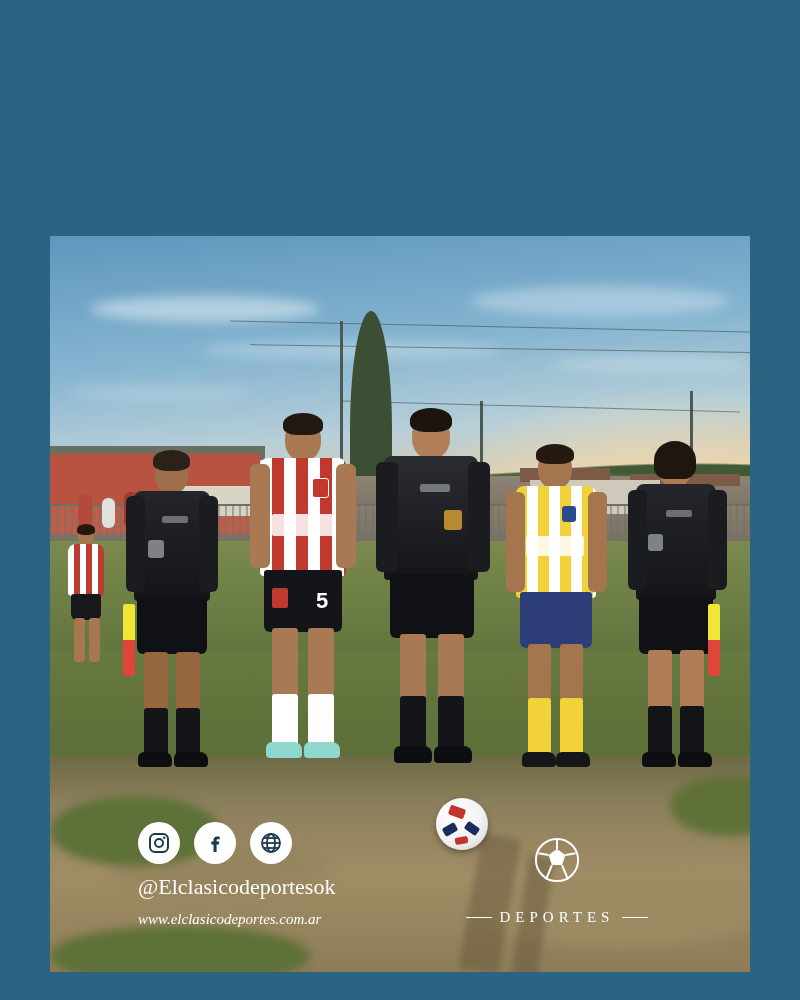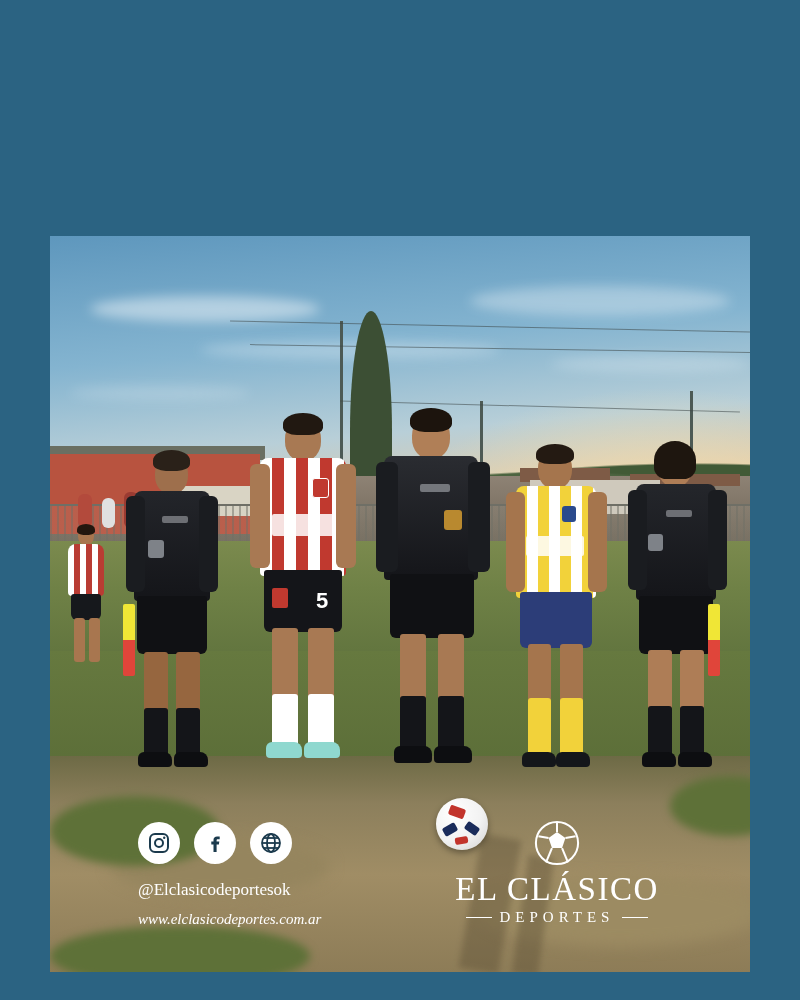--- a/index.html
+++ b/index.html
@@ -236,21 +236,21 @@
     display: flex;
     align-items: center;
     justify-content: center;
     color: #1b3a4d;
   }
   .handle {
     position: absolute;
     left: 88px;
     bottom: 72px;
     color: #ffffff;
-    font-size: 17px;
+    font-size: 22px;
     font-family: "Liberation Serif", serif;
   }
   .url {
     position: absolute;
     left: 88px;
     bottom: 44px;
     color: #ffffff;
     font-size: 15px;
     font-style: italic;
     font-family: "Liberation Serif", serif;
@@ -482,19 +482,18 @@
     <div class="logo">
       <svg class="mark" viewBox="0 0 64 64" fill="none" stroke="#ffffff" stroke-width="2.4">
         <circle cx="32" cy="32" r="25"></circle>
         <polygon points="32,19 42,26 38,38 26,38 22,26" fill="#ffffff" stroke="none"></polygon>
         <line x1="32" y1="7" x2="32" y2="19"></line>
         <line x1="10" y1="24" x2="22" y2="26"></line>
         <line x1="54" y1="24" x2="42" y2="26"></line>
         <line x1="19" y1="55" x2="26" y2="38"></line>
         <line x1="45" y1="55" x2="38" y2="38"></line>
       </svg>
-      <span class="brand">EL CLÁSICO</span>
       <br>
       <span class="sub">DEPORTES</span>
     </div>
 
   </div>
 </div>
 
 </body></html>

